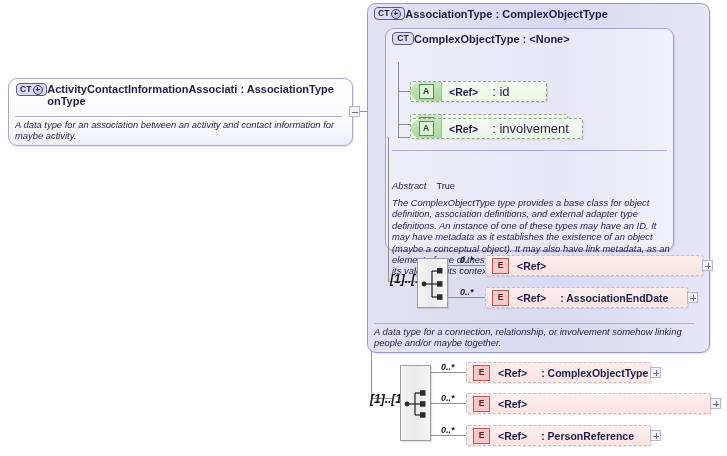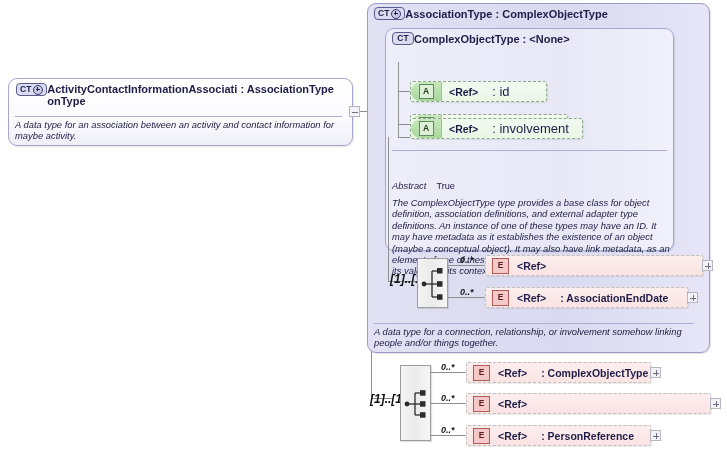--- a/index.html
+++ b/index.html
@@ -290,21 +290,21 @@
   </div>
   <div class="exp plus" style="left:702px;top:260px;"></div>
 
   <div class="elrow" style="left:485px;top:287px;width:203px;">
     <span class="ebadge">E</span>
     <span class="rname">&lt;Ref&gt;</span>
     <span class="tname"><span>:</span> <span>AssociationEndDate</span></span>
   </div>
   <div class="exp plus" style="left:687px;top:292px;"></div>
 
-  <div class="docblock" style="left:374px;top:323px;width:320px;">A data type for a connection, relationship, or involvement somehow linking people and/or things together.</div>
+  <div class="docblock" style="left:374px;top:323px;width:320px;">A data type for a connection, relationship, or involvement somehow linking people and/or maybe together.</div>
 
   <span class="card" style="left:370px;top:392px;">[1]..[1]</span>
 
   <div class="compositor" style="left:400px;top:365px;width:31px;height:76px;">
     <svg class="seq-icon" width="31" height="76" viewBox="0 0 31 76">
       <circle cx="6" cy="38" r="2.4" fill="#2b2b2b"></circle>
       <line x1="8" y1="38" x2="14" y2="38" stroke="#2b2b2b" stroke-width="1.3"></line>
       <line x1="14" y1="27" x2="14" y2="49" stroke="#2b2b2b" stroke-width="1.3"></line>
       <line x1="14" y1="27" x2="19" y2="27" stroke="#2b2b2b" stroke-width="1.3"></line>
       <line x1="14" y1="38" x2="19" y2="38" stroke="#2b2b2b" stroke-width="1.3"></line>

